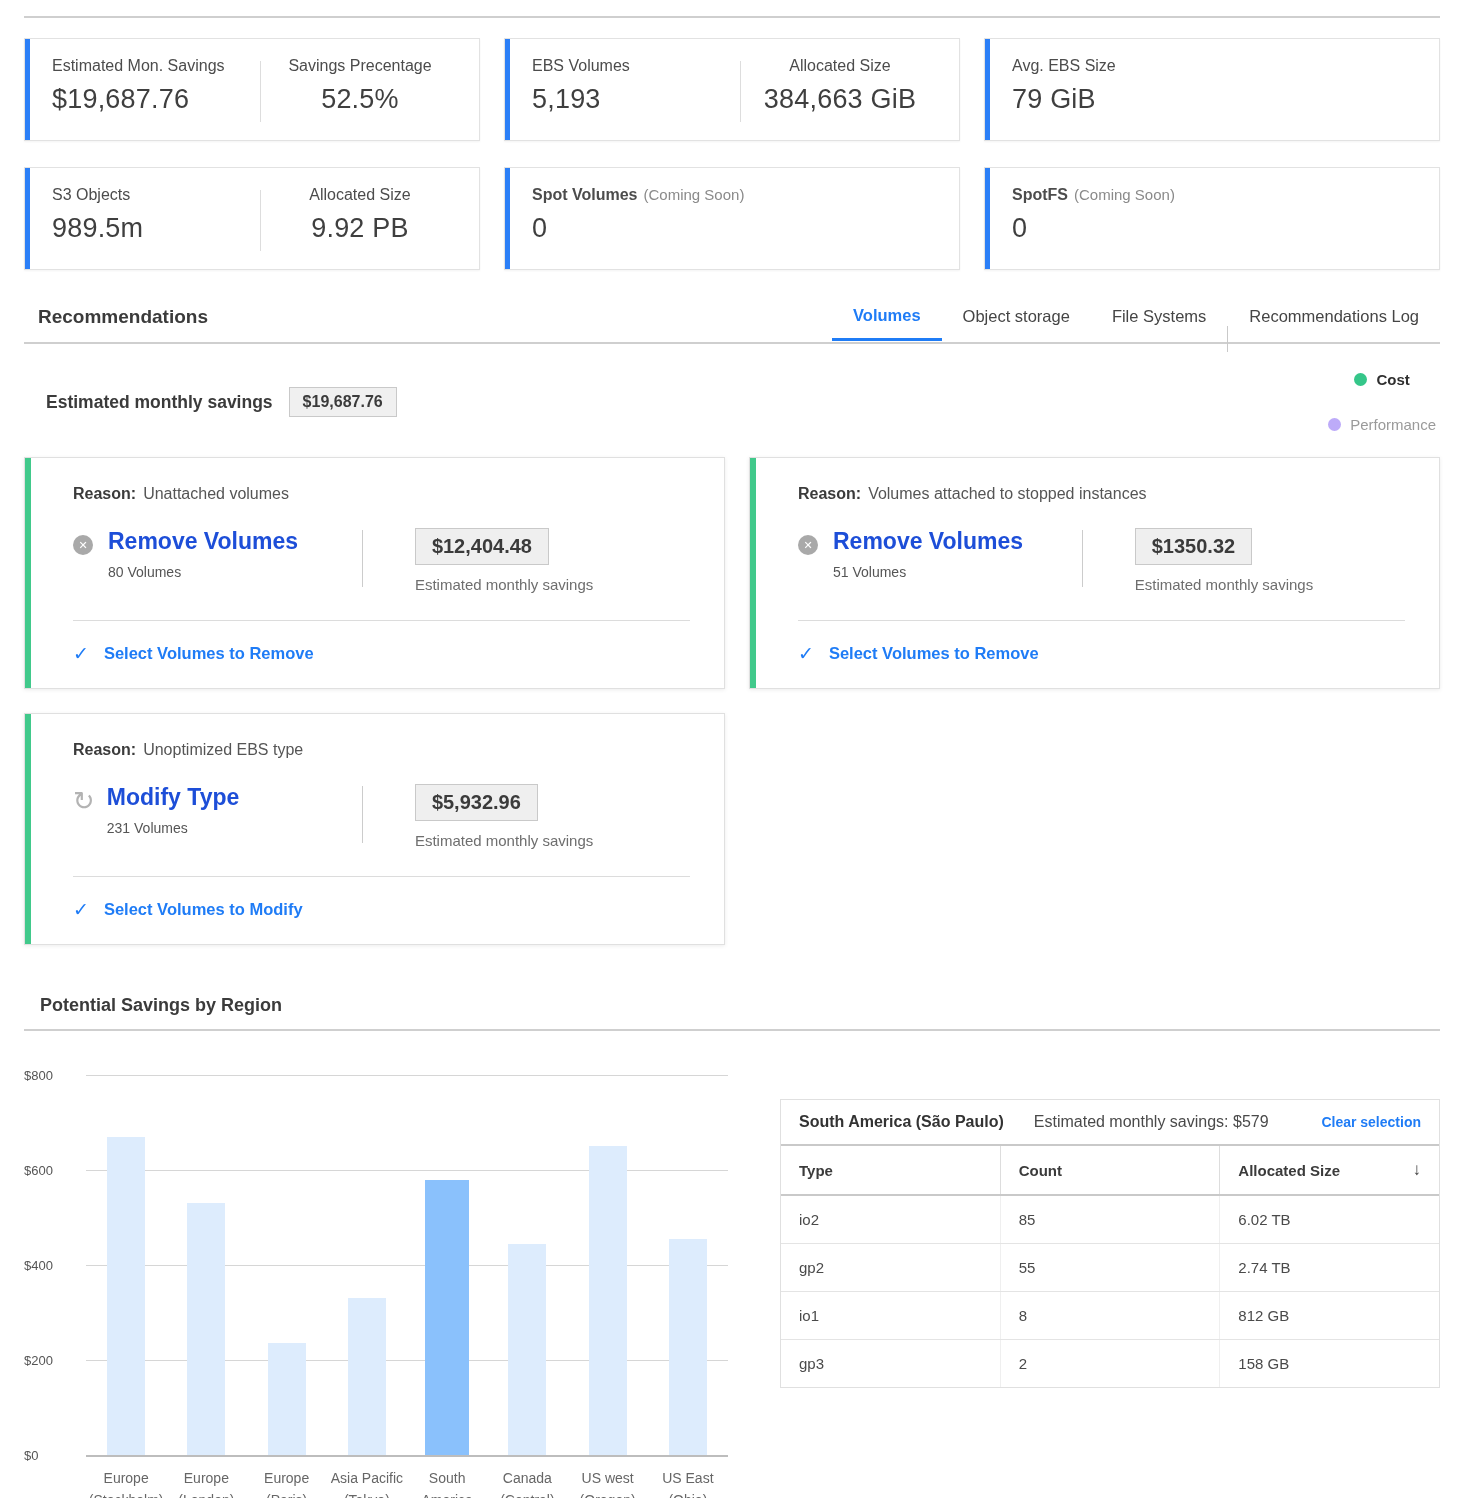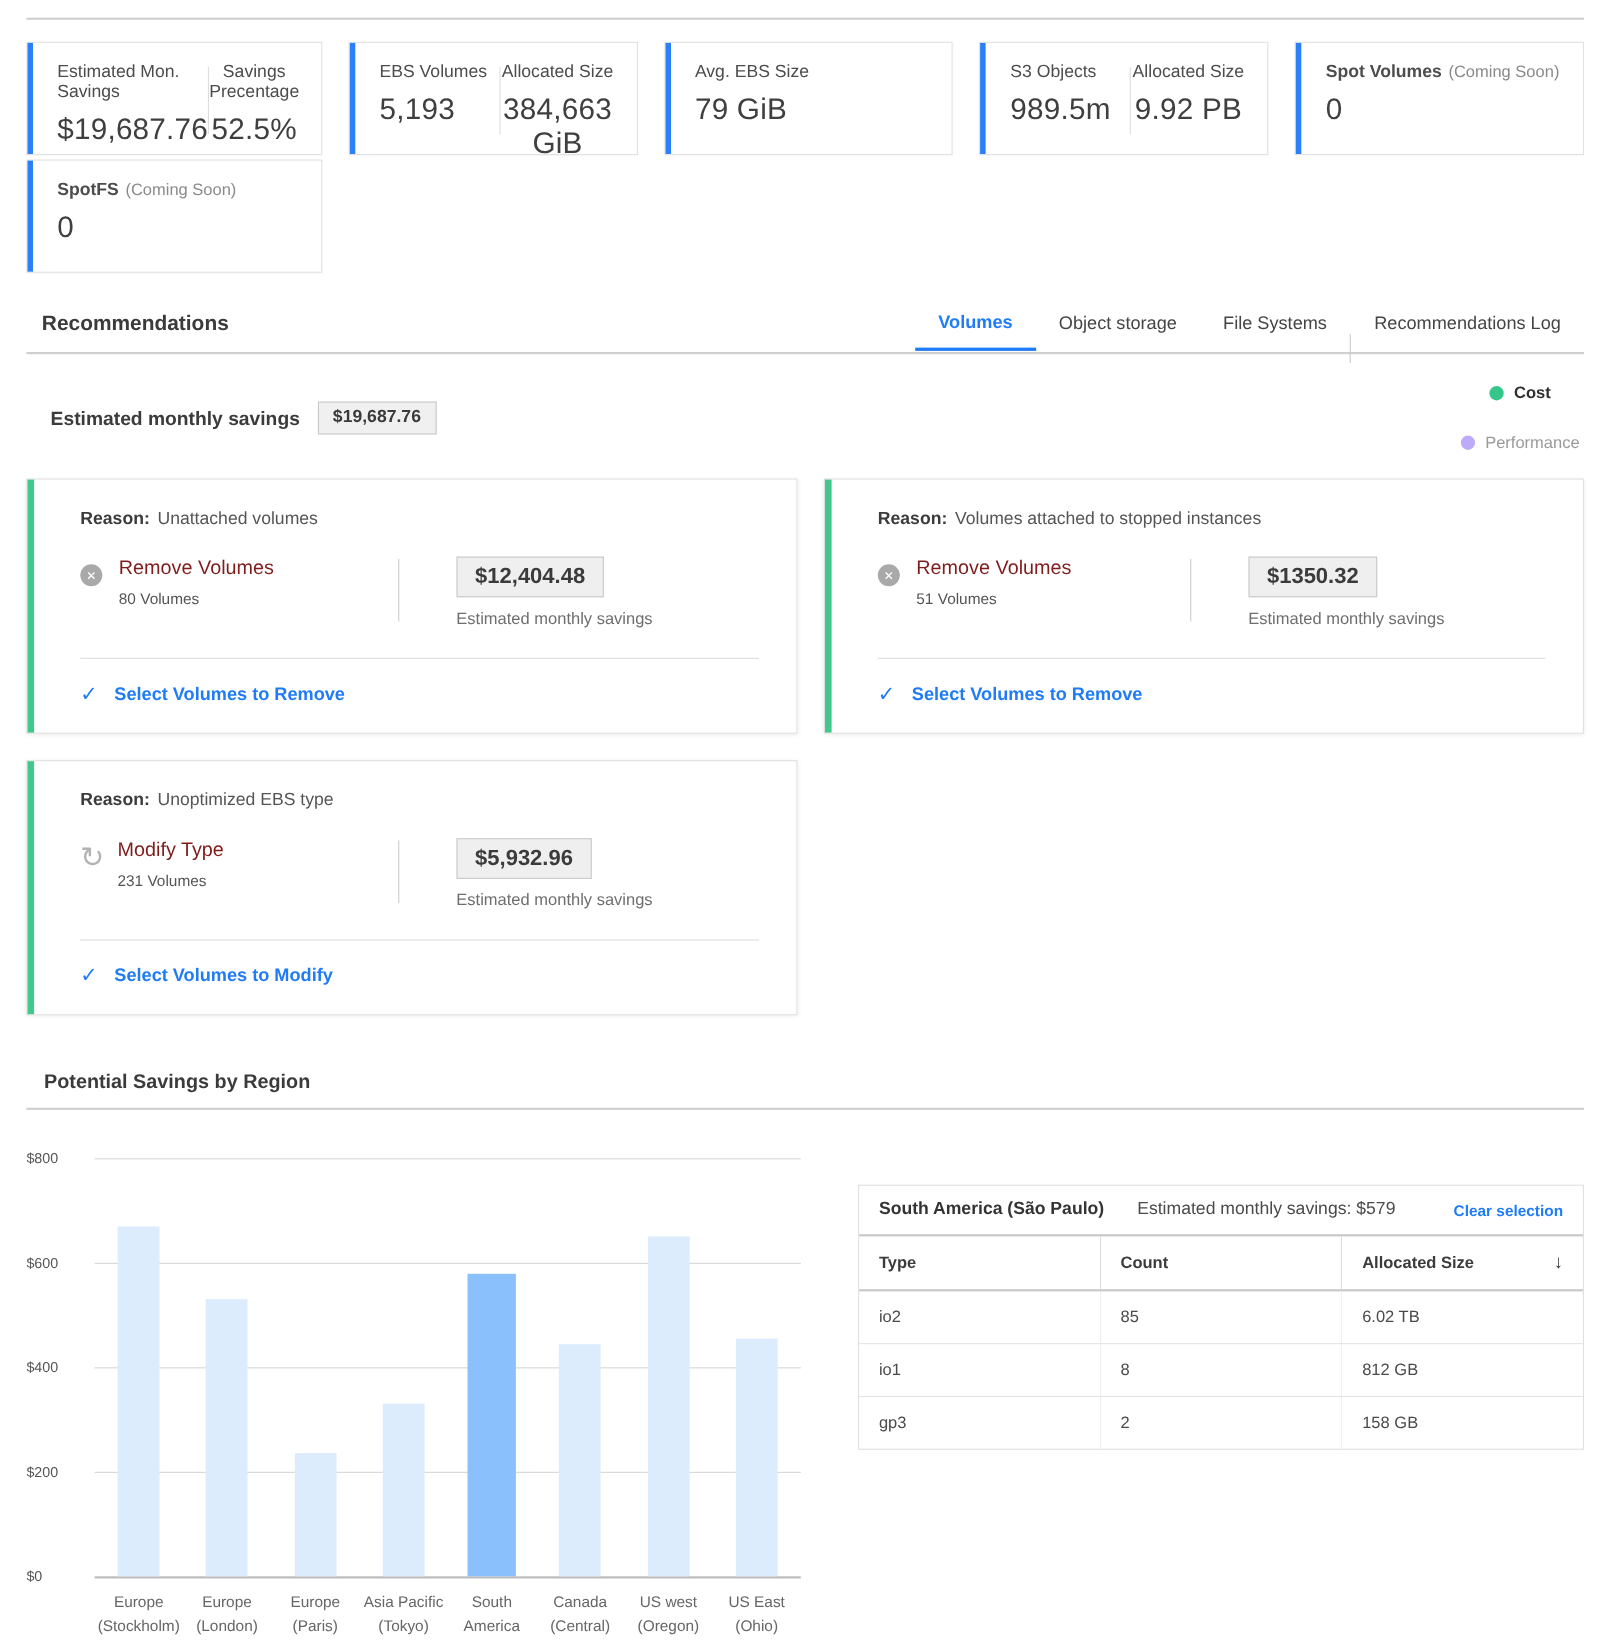--- a/index.html
+++ b/index.html
@@ -6,21 +6,21 @@
   body{font-family:"Liberation Sans","DejaVu Sans",sans-serif;color:#3c3c3c;}
   .page{width:1468px;box-sizing:border-box;padding:16px 28px 30px 24px;}
 
   
   .page-header{font-size:19px;padding-left:14px;margin:6px 0 16px;}
   .ph-label{font-weight:700;color:#3b3b3b;}
   .ph-value{color:#3f3f3f;margin-left:8px;}
   .rule{border:none;border-top:2px solid #cfcfcf;margin:0;}
 
   
-  .stats-grid{display:grid;grid-template-columns:1fr 1fr 1fr 1fr 1fr;gap:4px 24px;margin-top:20px;}
+  .stats-grid{display:grid;grid-template-columns:1fr 1fr 1fr;gap:26px 24px;margin-top:20px;}
   .stat-card{position:relative;background:#fff;border:1px solid #e2e2e2;box-shadow:0 1px 2px rgba(0,0,0,.05);
     height:103px;box-sizing:border-box;padding:18px 20px 14px 27px;}
   .accent{position:absolute;left:0;top:0;bottom:0;width:5px;background:#2b7ff7;}
   .stat-label{font-size:16px;color:#4c4c4c;}
   .suffix{color:#8a8a8a;font-weight:400;font-size:15px;margin-left:6px;}
   .stat-value{font-size:27px;color:#3f3f3f;margin-top:9px;letter-spacing:.2px;}
   .two{display:flex;height:100%;}
   .block1{flex:1.05;}
   .vdiv{width:1px;background:#ddd;margin:4px 0;}
   .block2{flex:1;text-align:center;}
@@ -51,21 +51,21 @@
   .rec-card{position:relative;background:#fff;border:1px solid #e0e0e0;box-shadow:0 1px 4px rgba(0,0,0,.08);
     box-sizing:border-box;padding:27px 34px 0 48px;align-self:start;}
   .accent-green{position:absolute;left:0;top:0;bottom:0;width:6px;background:#41c98b;}
   .reason{font-size:16px;color:#555;}
   .reason-label{font-weight:700;color:#3b3b3b;margin-right:7px;}
   .action-row{display:flex;margin-top:25px;}
   .action-left{flex:1.05;display:flex;}
   .icon-remove{flex:none;width:20px;height:20px;border-radius:50%;background:#a9a9a9;color:#fff;font-size:11px;
     display:flex;align-items:center;justify-content:center;margin:7px 15px 0 0;}
   .icon-modify{flex:none;color:#b3b3b3;font-size:26px;line-height:1;margin:4px 12px 0 0;}
-  .action-title{font-size:18px;color:#7f1d1d;font-weight:400;}
+  .action-title{font-size:23px;color:#1d4ed8;font-weight:700;}
   .count{font-size:14px;color:#555;margin-top:9px;}
   .card-vdiv{width:1px;background:#ccc;margin:2px 0 6px;}
   .action-right{flex:1;padding-left:52px;}
   .card-badge{display:inline-block;background:#efefef;border:1px solid #c9c9c9;padding:6px 16px;
     font-size:20px;font-weight:700;color:#3b3b3b;}
   .badge-caption{font-size:15px;color:#6e6e6e;margin-top:11px;}
   .card-hr{border:none;border-top:1px solid #dcdcdc;margin:27px 0 0;}
   .card-link-row{display:flex;align-items:center;padding:21px 0 23px;}
   .check{color:#1f7cf6;font-size:19px;margin-right:15px;}
   .card-link{color:#1f7cf6;font-size:16.5px;font-weight:700;cursor:pointer;}
@@ -399,20 +399,25 @@
             <span class="sort">↓</span>
           </div>
       </div>
       <div id="dt-body">
           <div class="dt-row">
             <div class="dt-cell">io2</div>
             <div class="dt-cell">85</div>
             <div class="dt-cell">6.02 TB</div>
           </div>
           <div class="dt-row">
+            <div class="dt-cell">gp2</div>
+            <div class="dt-cell">55</div>
+            <div class="dt-cell">2.74 TB</div>
+          </div>
+          <div class="dt-row">
             <div class="dt-cell">io1</div>
             <div class="dt-cell">8</div>
             <div class="dt-cell">812 GB</div>
           </div>
           <div class="dt-row">
             <div class="dt-cell">gp3</div>
             <div class="dt-cell">2</div>
             <div class="dt-cell">158 GB</div>
           </div>
         </div>

